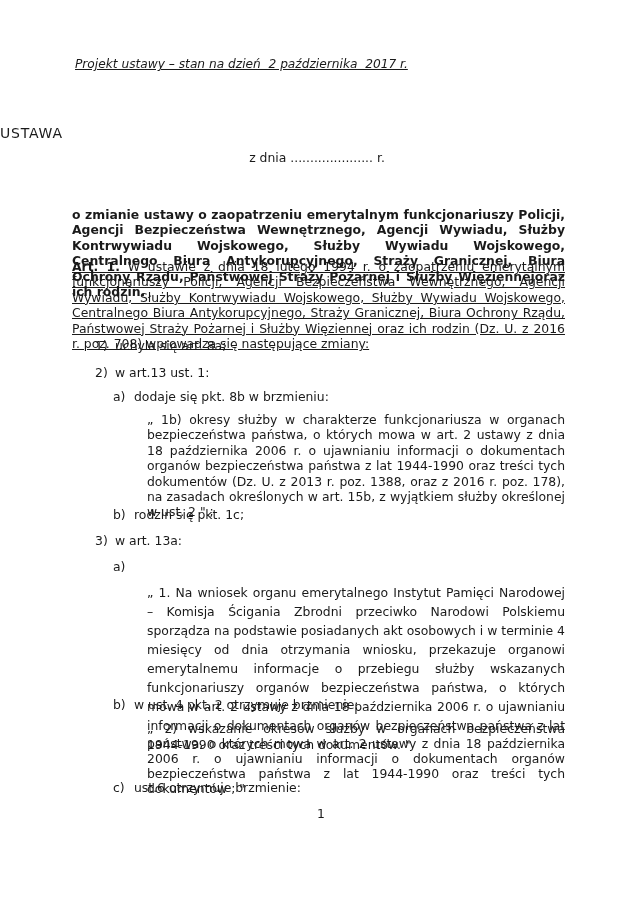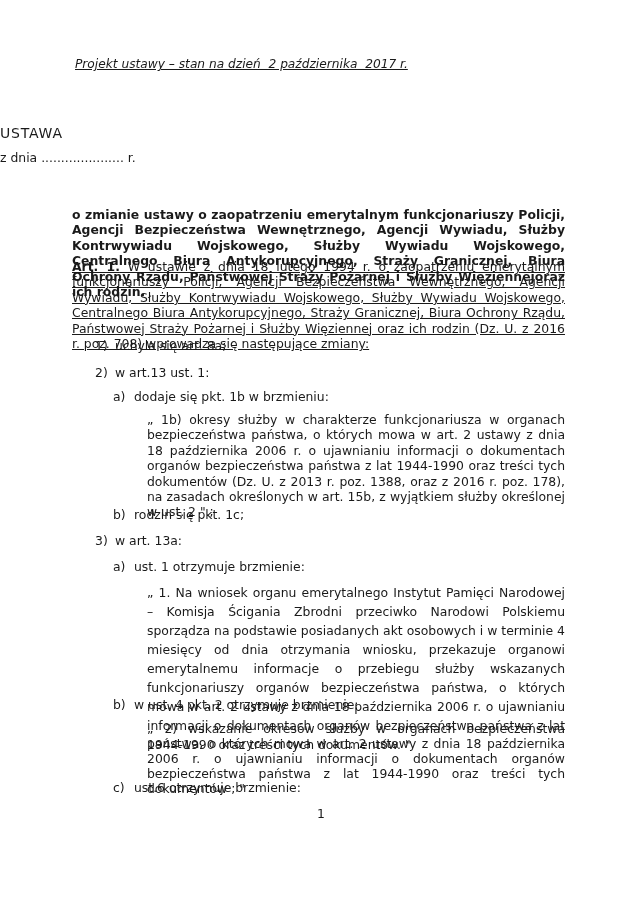--- a/index.html
+++ b/index.html
@@ -25,20 +25,21 @@
   }
   .law-title {
     left:0; right:0; top:126px;
     text-align:left;
     font-weight:normal;
     font-size:14px;
     letter-spacing:0.8px;
   }
   .date-line {
     left:0; right:8px; top:150px;
+    text-align:center;
     white-space:pre-wrap;
   }
   .subject {
     left:72px; width:493px; top:178px;
     font-weight:bold;
     text-align:justify;
     margin-top:29px;
   }
   .art1 {
     left:72px; width:493px; top:259px;
@@ -93,38 +94,37 @@
     <span>uchyla się art. 8a;</span>
   </div>
 
   <div class="item l1" id="i2">
     <span class="marker">2)</span>
     <span>w art.13 ust. 1:</span>
   </div>
 
   <div class="item l2" id="i2a">
     <span class="marker">a)</span>
-    <span>dodaje się pkt. 1b w brzmieniu:</span>
+    <span>dodaje się pkt. 8b w brzmieniu:</span>
   </div>
 
   <div class="quote" id="q1b">„ 1b) okresy służby w charakterze funkcjonariusza w organach bezpieczeństwa państwa, o których mowa w art. 2 ustawy z dnia 18 października 2006 r. o ujawnianiu informacji o dokumentach organów bezpieczeństwa państwa z lat 1944-1990 oraz treści tych dokumentów (Dz. U. z 2013 r. poz. 1388, oraz z 2016 r. poz. 178), na zasadach określonych w art. 15b, z wyjątkiem służby określonej w ust. 2 ".;</div>
 
   <div class="item l2" id="i2b">
     <span class="marker">b)</span>
     <span>rodzin się pkt. 1c;</span>
   </div>
 
   <div class="item l1" id="i3">
     <span class="marker">3)</span>
     <span>w art. 13a:</span>
   </div>
 
   <div class="item l2" id="i3a">
     <span class="marker">a)</span>
-    <span>ust. 1 otrzymuje brzmienie:</span>
   </div>
 
   <div class="quote" id="q1">„ 1. Na wniosek organu emerytalnego Instytut Pamięci Narodowej – Komisja Ścigania Zbrodni przeciwko Narodowi Polskiemu sporządza na podstawie posiadanych akt osobowych i w terminie 4 miesięcy od dnia otrzymania wniosku, przekazuje organowi emerytalnemu informacje o przebiegu służby wskazanych funkcjonariuszy organów bezpieczeństwa państwa, o których mowa w art. 2 ustawy z dnia 18 października 2006 r. o ujawnianiu informacji o dokumentach organów bezpieczeństwa państwa z lat 1944-1990 oraz treści tych dokumentów. "</div>
 
   <div class="item l2" id="i3b">
     <span class="marker">b)</span>
     <span>w ust. 4 pkt. 2 otrzymuje brzmienie:</span>
   </div>
 
   <div class="quote" id="q2">„ 2) wskazanie okresów służby w organach bezpieczeństwa państwa, o których mowa w art. 2 ustawy z dnia 18 października 2006 r. o ujawnianiu informacji o dokumentach organów bezpieczeństwa państwa z lat 1944-1990 oraz treści tych dokumentów ; "</div>

